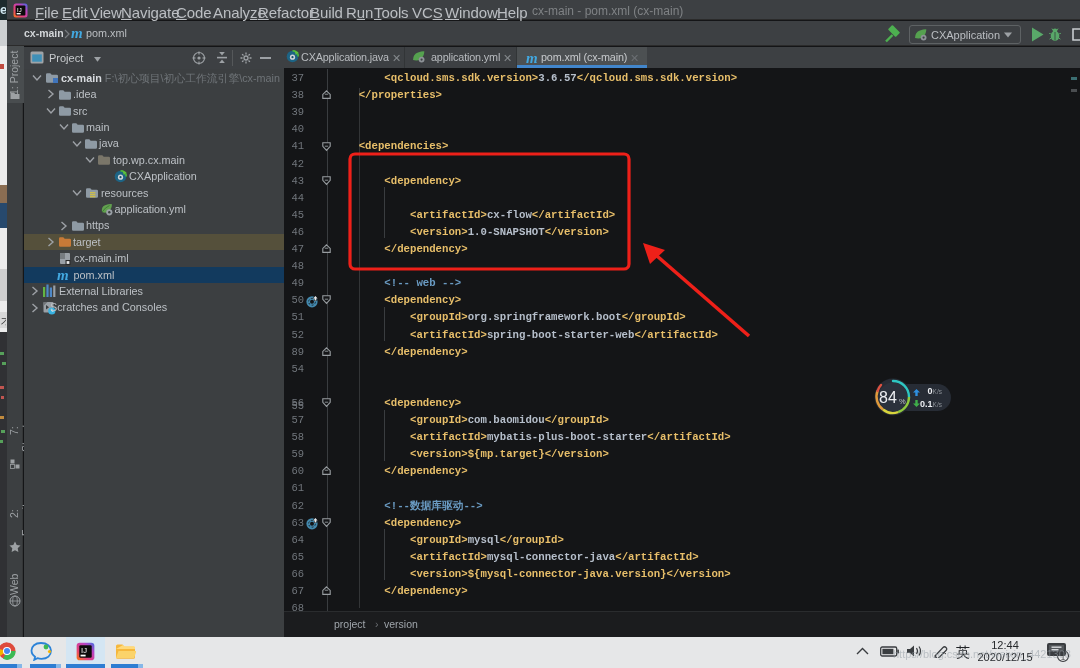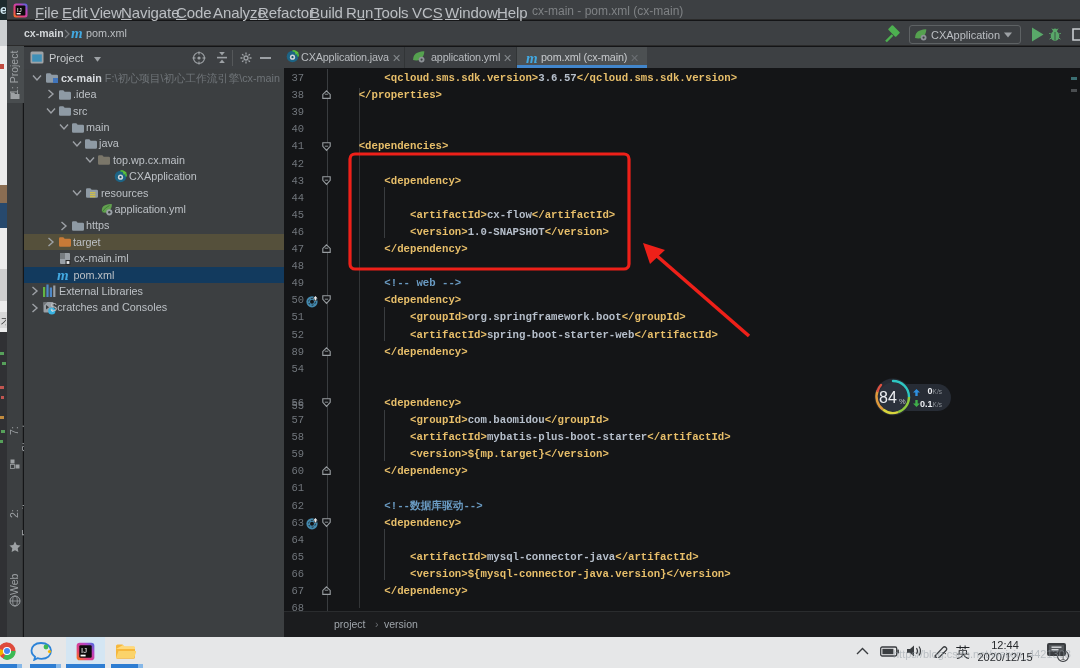--- a/index.html
+++ b/index.html
@@ -406,21 +406,21 @@
 <div class="ln" style="top:359.7px"><span class="num">54</span><span class="txt"></span></div>
 <div class="ln" style="top:397px"><span class="num">55</span></div>
 <div class="ln" style="top:393.9px"><span class="num">56</span><span class="txt">        <s1>&lt;dependency&gt;</s1></span></div>
 <div class="ln" style="top:411.0px"><span class="num">57</span><span class="txt">            <s1>&lt;groupId&gt;</s1><s2>com.baomidou</s2><s1>&lt;/groupId&gt;</s1></span></div>
 <div class="ln" style="top:428.1px"><span class="num">58</span><span class="txt">            <s1>&lt;artifactId&gt;</s1><s2>mybatis-plus-boot-starter</s2><s1>&lt;/artifactId&gt;</s1></span></div>
 <div class="ln" style="top:445.2px"><span class="num">59</span><span class="txt">            <s1>&lt;version&gt;</s1><s1>${mp.target}</s1><s1>&lt;/version&gt;</s1></span></div>
 <div class="ln" style="top:462.3px"><span class="num">60</span><span class="txt">        <s1>&lt;/dependency&gt;</s1></span></div>
 <div class="ln" style="top:479.4px"><span class="num">61</span><span class="txt"></span></div>
 <div class="ln" style="top:496.5px"><span class="num">62</span><span class="txt">        <s3>&lt;!--数据库驱动--&gt;</s3></span></div>
 <div class="ln" style="top:513.6px"><span class="num">63</span><span class="txt">        <s1>&lt;dependency&gt;</s1></span></div>
-<div class="ln" style="top:530.7px"><span class="num">64</span></div>
+<div class="ln" style="top:530.7px"><span class="num">64</span><span class="txt">            <s1>&lt;groupId&gt;</s1><s2>mysql</s2><s1>&lt;/groupId&gt;</s1></span></div>
 <div class="ln" style="top:547.8px"><span class="num">65</span><span class="txt">            <s1>&lt;artifactId&gt;</s1><s2>mysql-connector-java</s2><s1>&lt;/artifactId&gt;</s1></span></div>
 <div class="ln" style="top:564.9px"><span class="num">66</span><span class="txt">            <s1>&lt;version&gt;</s1><s1>${mysql-connector-java.version}</s1><s1>&lt;/version&gt;</s1></span></div>
 <div class="ln" style="top:582.0px"><span class="num">67</span><span class="txt">        <s1>&lt;/dependency&gt;</s1></span></div>
 <div class="ln" style="top:599.1px"><span class="num">68</span><span class="txt"></span></div>
 </div>
 </div>
 
 <div class="abs" style="left:1071px;top:77px;width:6px;height:3px;background:#3b6e72"></div>
     <div class="abs" style="left:1071px;top:89px;width:6px;height:3px;background:#4a4d50"></div>
 

